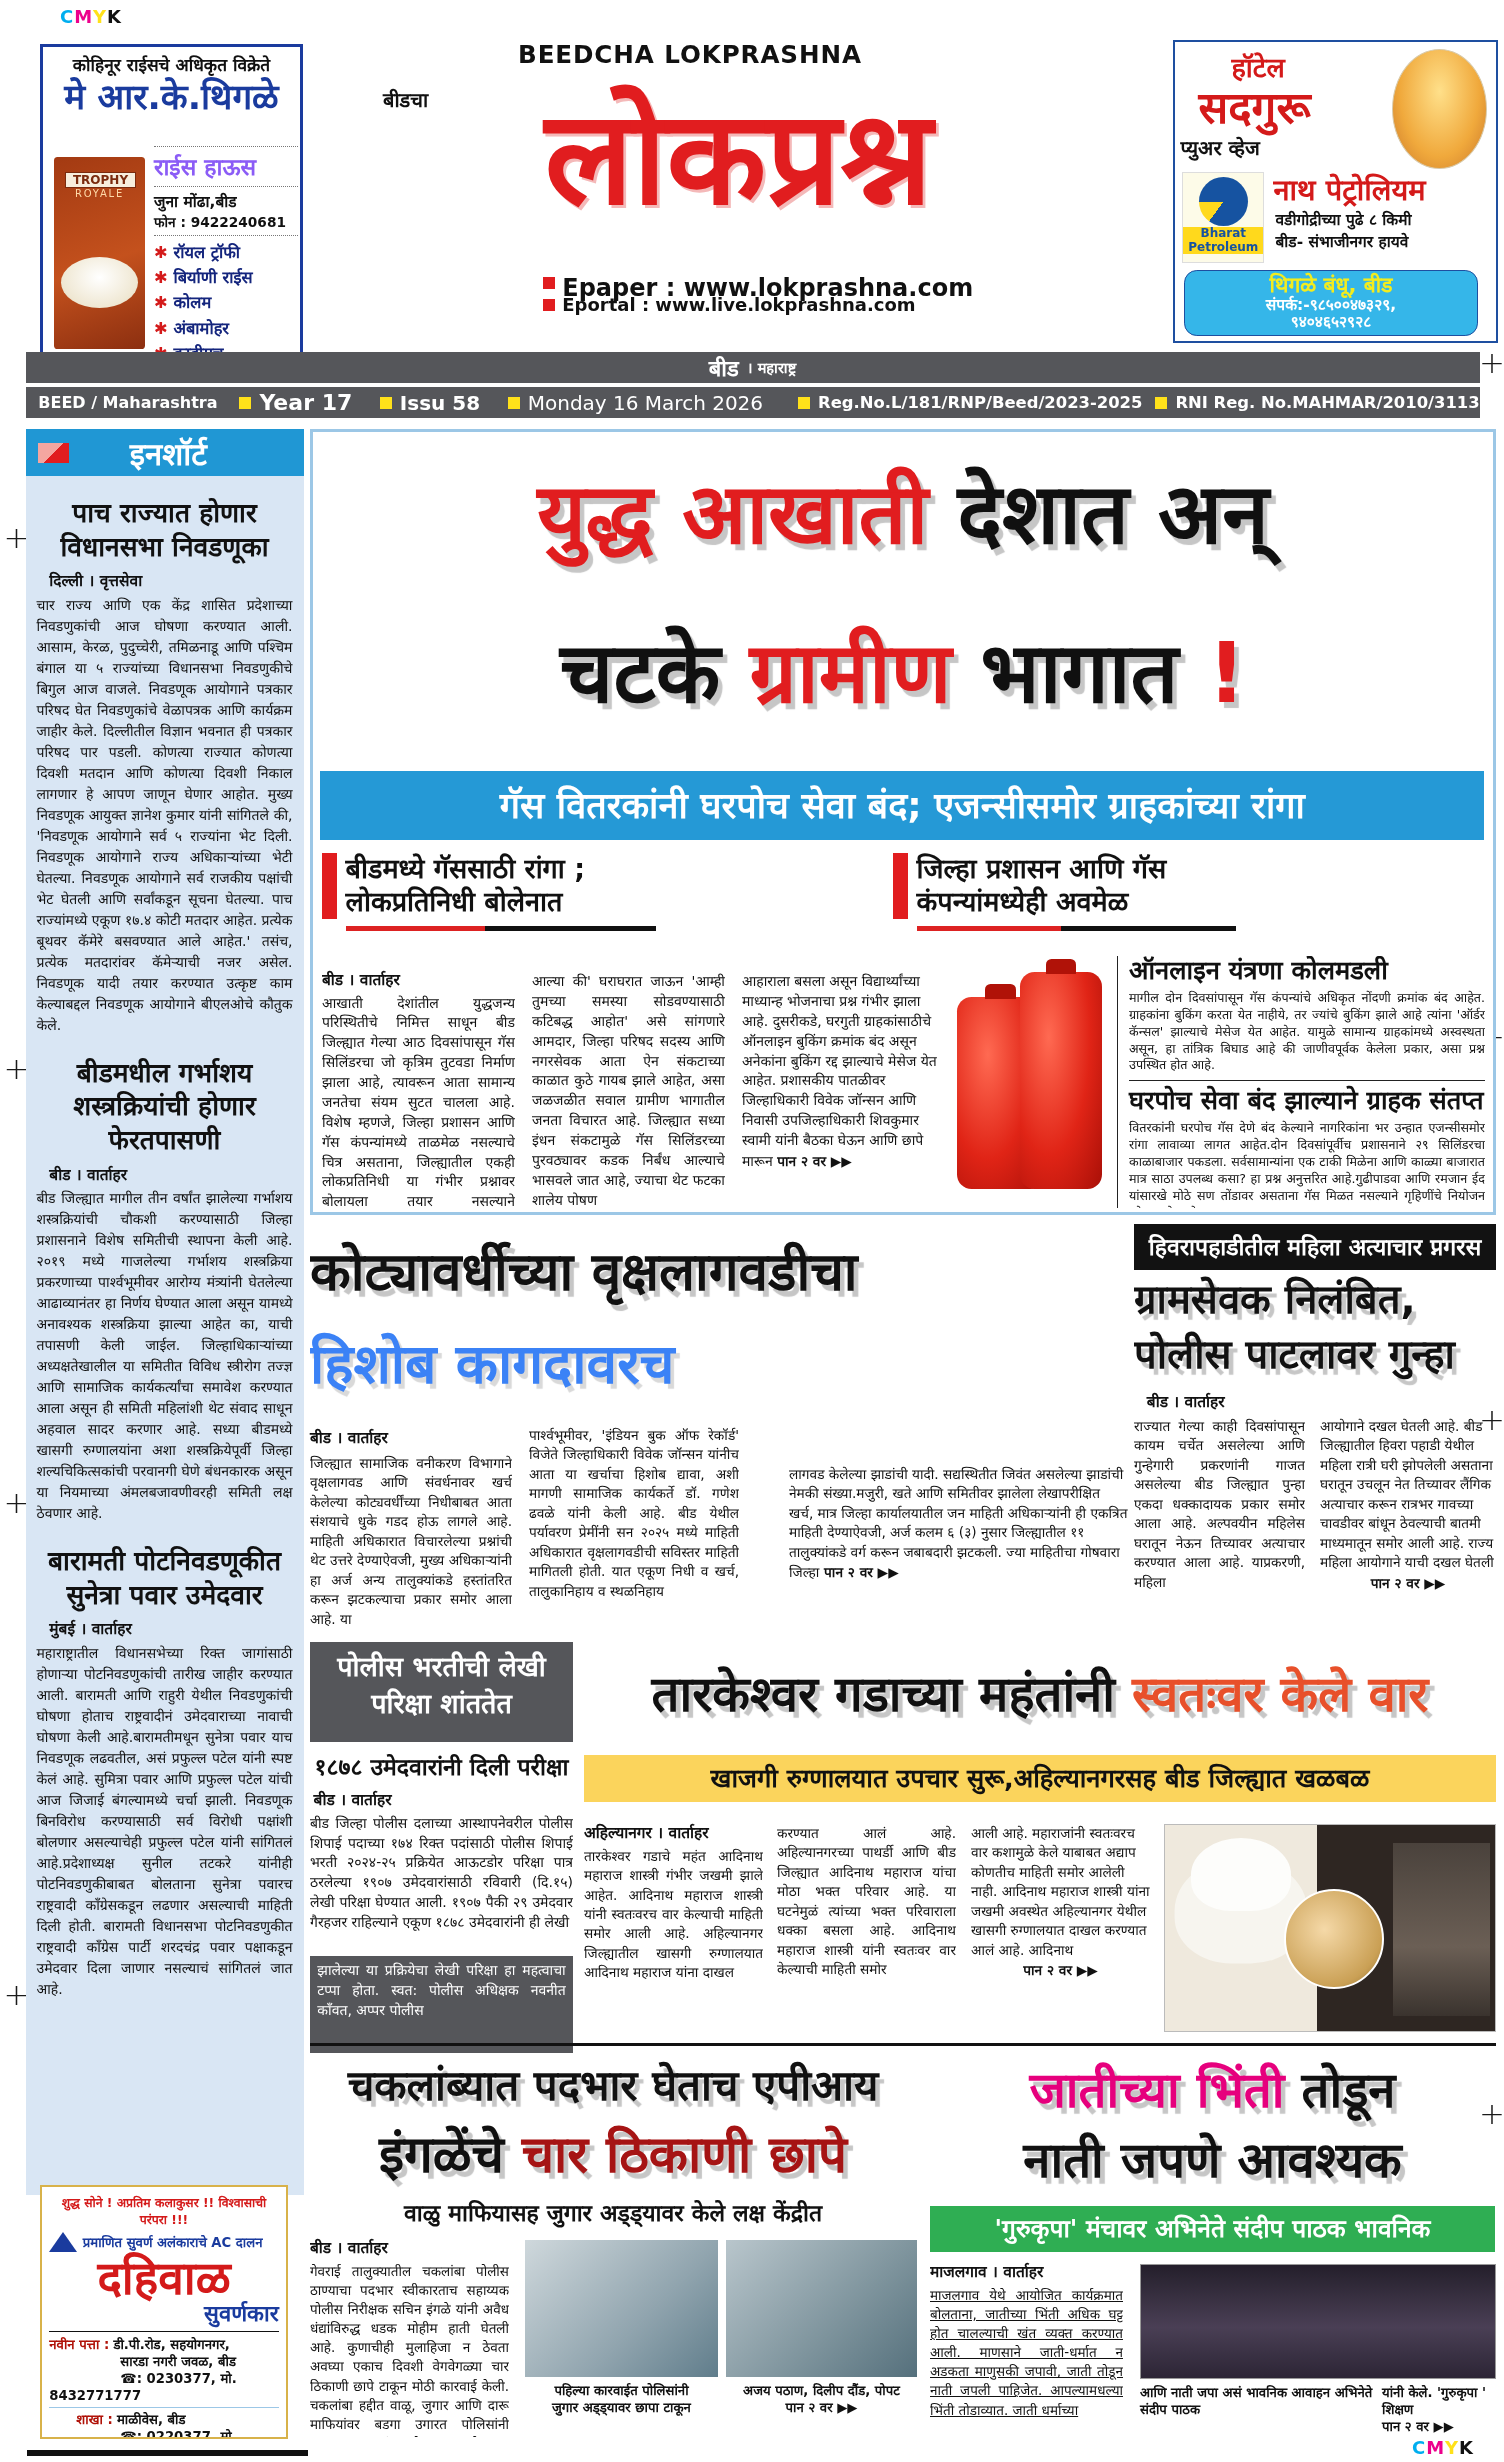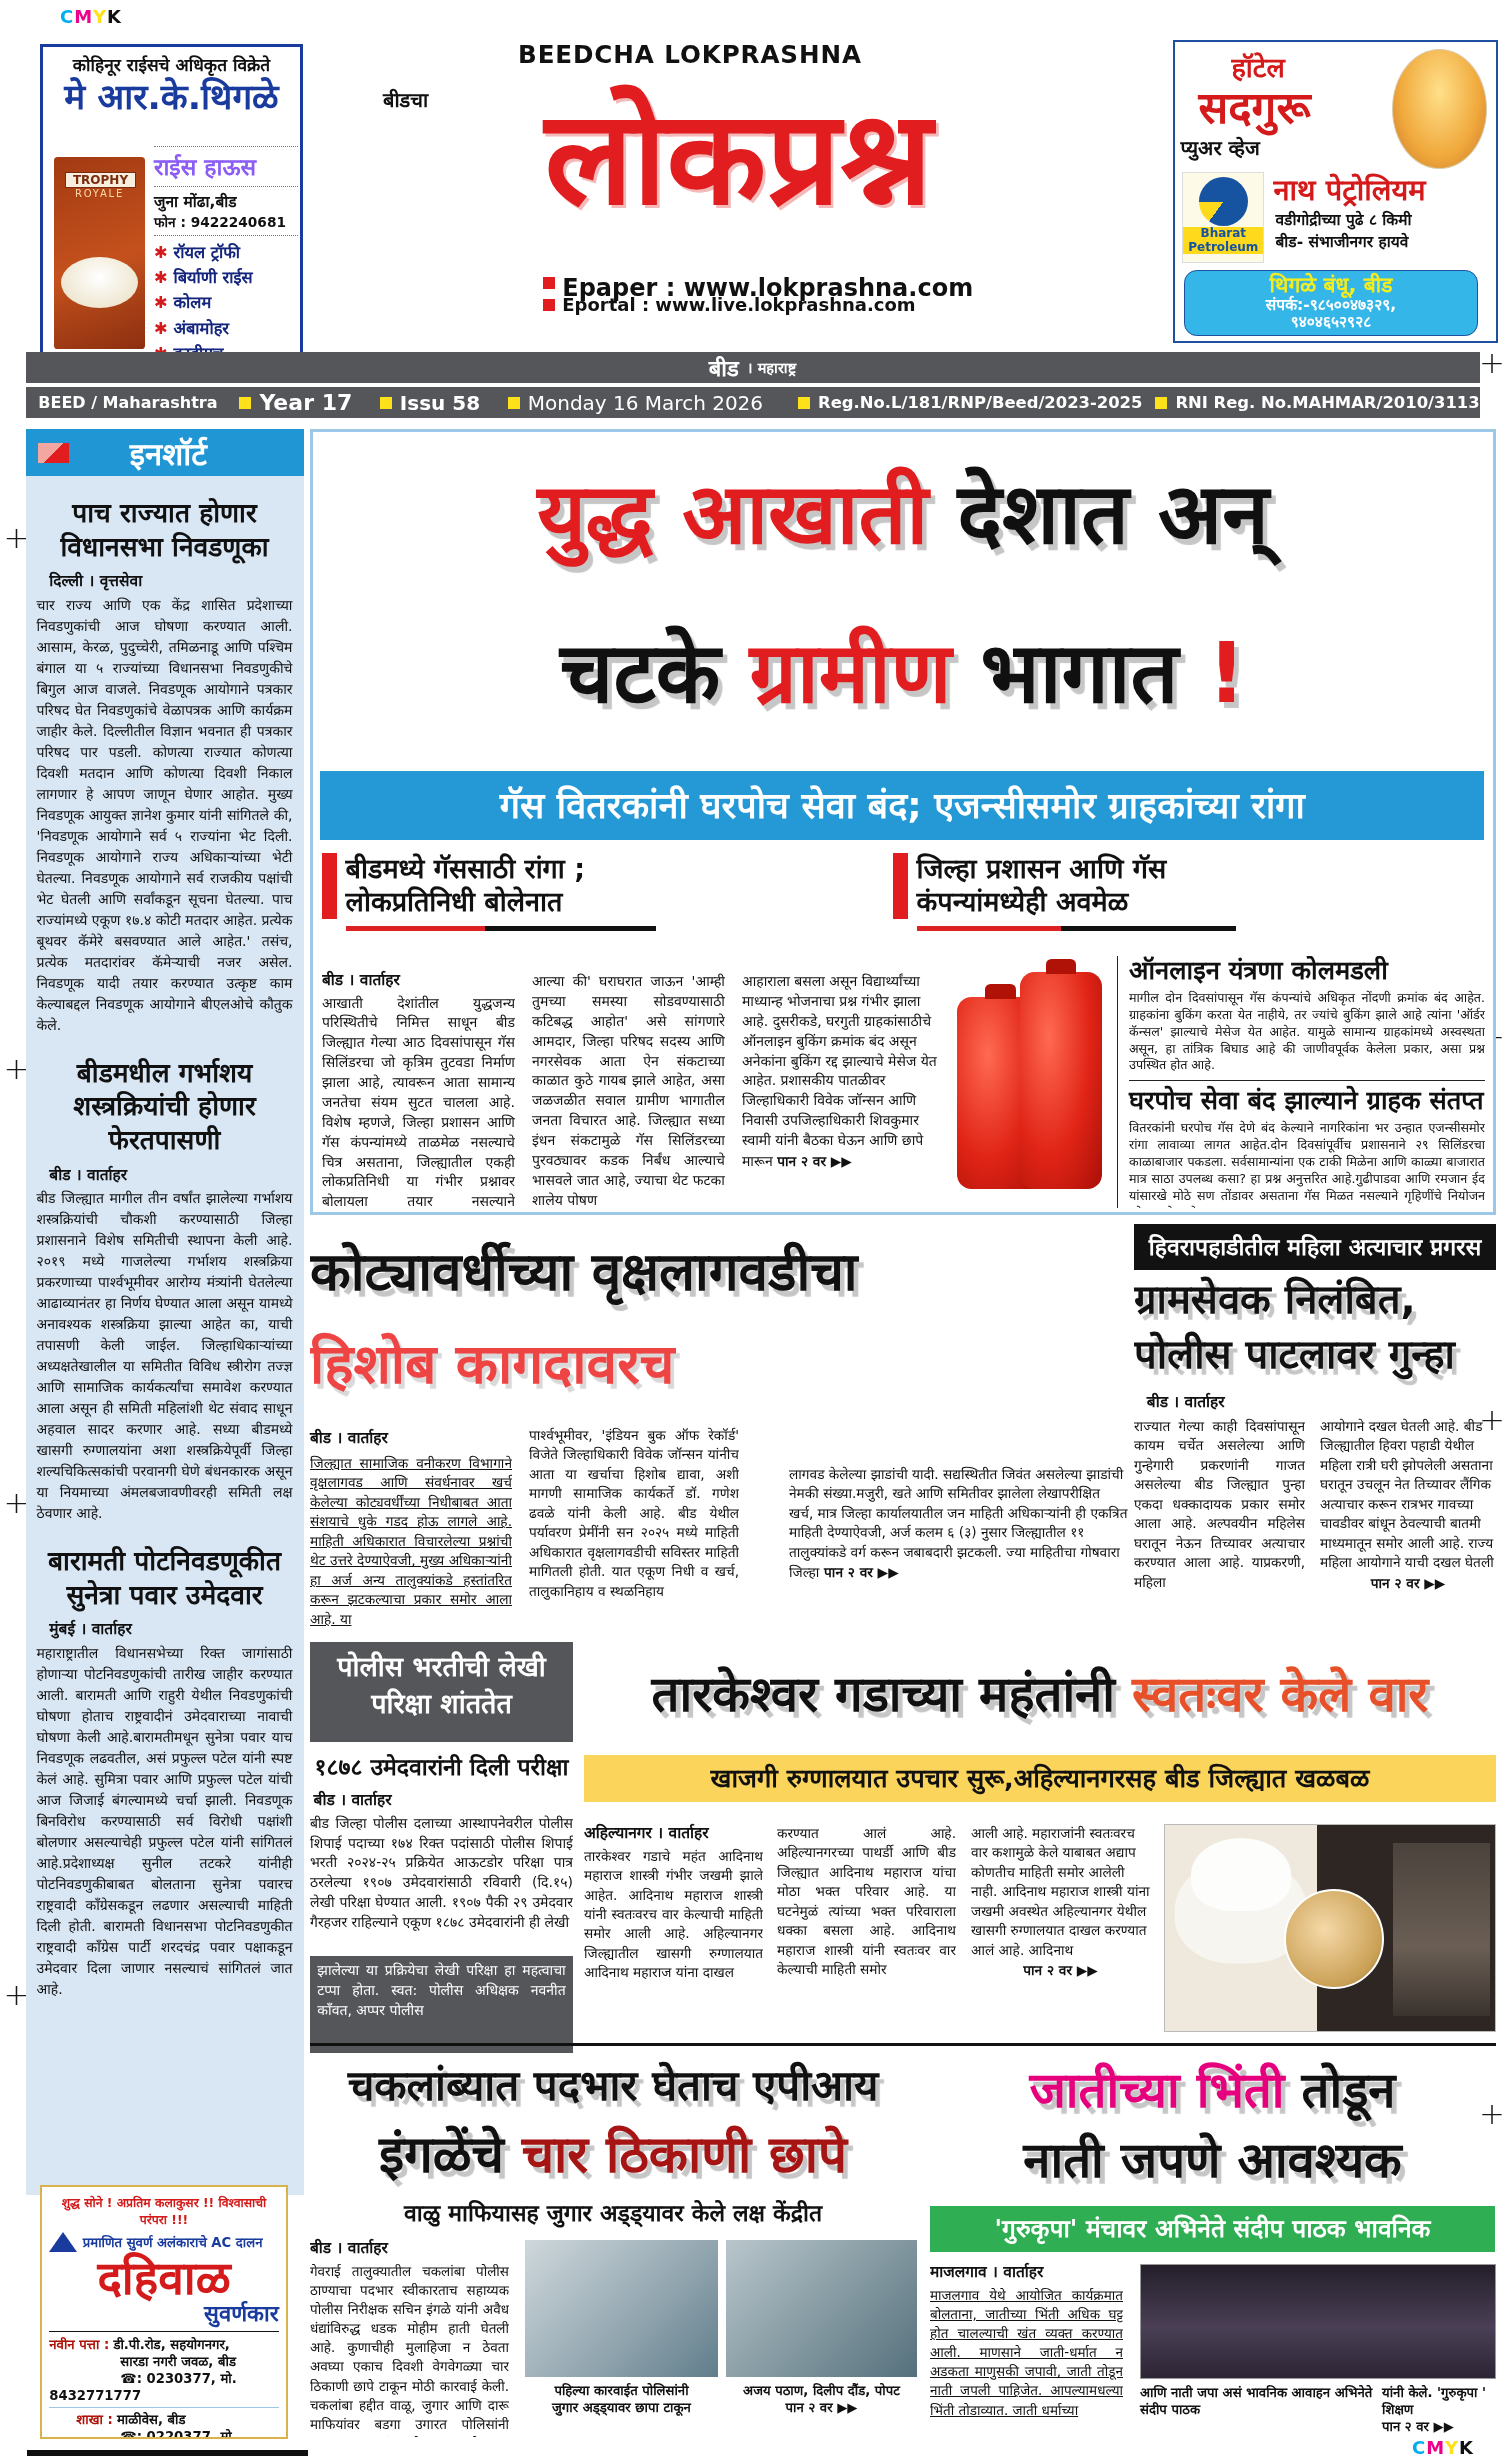--- a/index.html
+++ b/index.html
@@ -285,23 +285,23 @@
       <div class="boxtitle">ऑनलाइन यंत्रणा कोलमडली</div>
       <div class="boxbody">मागील दोन दिवसांपासून गॅस कंपन्यांचे अधिकृत नोंदणी क्रमांक बंद आहेत. ग्राहकांना बुकिंग करता येत नाहीये, तर ज्यांचे बुकिंग झाले आहे त्यांना 'ऑर्डर कॅन्सल' झाल्याचे मेसेज येत आहेत. यामुळे सामान्य ग्राहकांमध्ये अस्वस्थता असून, हा तांत्रिक बिघाड आहे की जाणीवपूर्वक केलेला प्रकार, असा प्रश्न उपस्थित होत आहे.</div>
       <div style="border-top:1.8px solid #222;margin:5.5px 0;"></div>
       <div class="boxtitle">घरपोच सेवा बंद झाल्याने ग्राहक संतप्त</div>
       <div class="boxbody">वितरकांनी घरपोच गॅस देणे बंद केल्याने नागरिकांना भर उन्हात एजन्सीसमोर रांगा लावाव्या लागत आहेत.दोन दिवसांपूर्वीच प्रशासनाने २९ सिलिंडरचा काळाबाजार पकडला. सर्वसामान्यांना एक टाकी मिळेना आणि काळ्या बाजारात मात्र साठा उपलब्ध कसा? हा प्रश्न अनुत्तरित आहे.गुढीपाडवा आणि रमजान ईद यांसारखे मोठे सण तोंडावर असताना गॅस मिळत नसल्याने गृहिणींचे नियोजन कोलमडले आहे.</div>
     </div>
   </div>
 
   <div class="abs" style="left:310px;top:1224px;width:821px;height:412px;">
     <div class="hl clip" style="font-size:53px;height:95px;line-height:95px;text-align:left;">कोट्यावर्धीच्या वृक्षलागवडीचा</div>
-    <div class="hl clip" style="font-size:55px;height:98px;line-height:91px;text-align:left;color:#ef4444;text-shadow:3.6px 4.6px 0.9px #d9d9d9;">हिशोब कागदावरच</div>
+    <div class="hl clip" style="font-size:55px;height:98px;line-height:91px;text-align:left;color:#3b82f6;text-shadow:3.6px 4.6px 0.9px #d9d9d9;">हिशोब कागदावरच</div>
     <div class="abs byline" style="left:0;top:202px;padding-left:0;">बीड । वार्ताहर</div>
-    <div class="abs clip body-txt" style="left:0;top:230px;width:202px;height:179px;font-size:13.7px;text-decoration:underline;">जिल्ह्यात सामाजिक वनीकरण विभागाने वृक्षलागवड आणि संवर्धनावर खर्च केलेल्या कोट्यवर्धींच्या निधीबाबत आता संशयाचे धुके गडद होऊ लागले आहे. माहिती अधिकारात विचारलेल्या प्रश्नांची थेट उत्तरे देण्याऐवजी, मुख्य अधिकाऱ्यांनी हा अर्ज अन्य तालुक्यांकडे हस्तांतरित करून झटकल्याचा प्रकार समोर आला आहे. या</div>
+    <div class="abs clip body-txt" style="left:0;top:230px;width:202px;height:179px;font-size:13.7px;">जिल्ह्यात सामाजिक वनीकरण विभागाने वृक्षलागवड आणि संवर्धनावर खर्च केलेल्या कोट्यवर्धींच्या निधीबाबत आता संशयाचे धुके गडद होऊ लागले आहे. माहिती अधिकारात विचारलेल्या प्रश्नांची थेट उत्तरे देण्याऐवजी, मुख्य अधिकाऱ्यांनी हा अर्ज अन्य तालुक्यांकडे हस्तांतरित करून झटकल्याचा प्रकार समोर आला आहे. या</div>
     <div class="abs clip body-txt" style="left:219px;top:202px;width:210px;height:206px;font-size:13.7px;">पार्श्वभूमीवर, 'इंडियन बुक ऑफ रेकॉर्ड' विजेते जिल्हाधिकारी विवेक जॉन्सन यांनीच आता या खर्चाचा हिशोब द्यावा, अशी मागणी सामाजिक कार्यकर्ते डॉ. गणेश ढवळे यांनी केली आहे. बीड येथील पर्यावरण प्रेमींनी सन २०२५ मध्ये माहिती अधिकारात वृक्षलागवडीची सविस्तर माहिती मागितली होती. यात एकूण निधी व खर्च, तालुकानिहाय व स्थळनिहाय</div>
     <div class="abs clip" style="left:479px;top:241px;width:339px;height:168px;">
       <span class="body-txt" style="display:inline;font-size:13.7px;">लागवड केलेल्या झाडांची यादी. सद्यस्थितीत जिवंत असलेल्या झाडांची नेमकी संख्या.मजुरी, खते आणि समितीवर झालेला लेखापरीक्षित खर्च, मात्र जिल्हा कार्यालयातील जन माहिती अधिकाऱ्यांनी ही एकत्रित माहिती देण्याऐवजी, अर्ज कलम ६ (३) नुसार जिल्ह्यातील ११ तालुक्यांकडे वर्ग करून जबाबदारी झटकली. ज्या माहितीचा गोषवारा जिल्हा</span>
       <span class="more" style="font-size:13.7px;">पान २ वर ▶▶</span>
     </div>
   </div>
 
   <div class="abs" style="left:1134px;top:1224px;width:362px;height:412px;">
     <div class="kicker clip" style="height:46px;font-size:23px;line-height:46px;">हिवरापहाडीतील महिला अत्याचार प्नगरस</div>
     <div class="hl clip" style="font-size:40px;height:58px;line-height:58px;text-align:left;">ग्रामसेवक निलंबित,</div>

